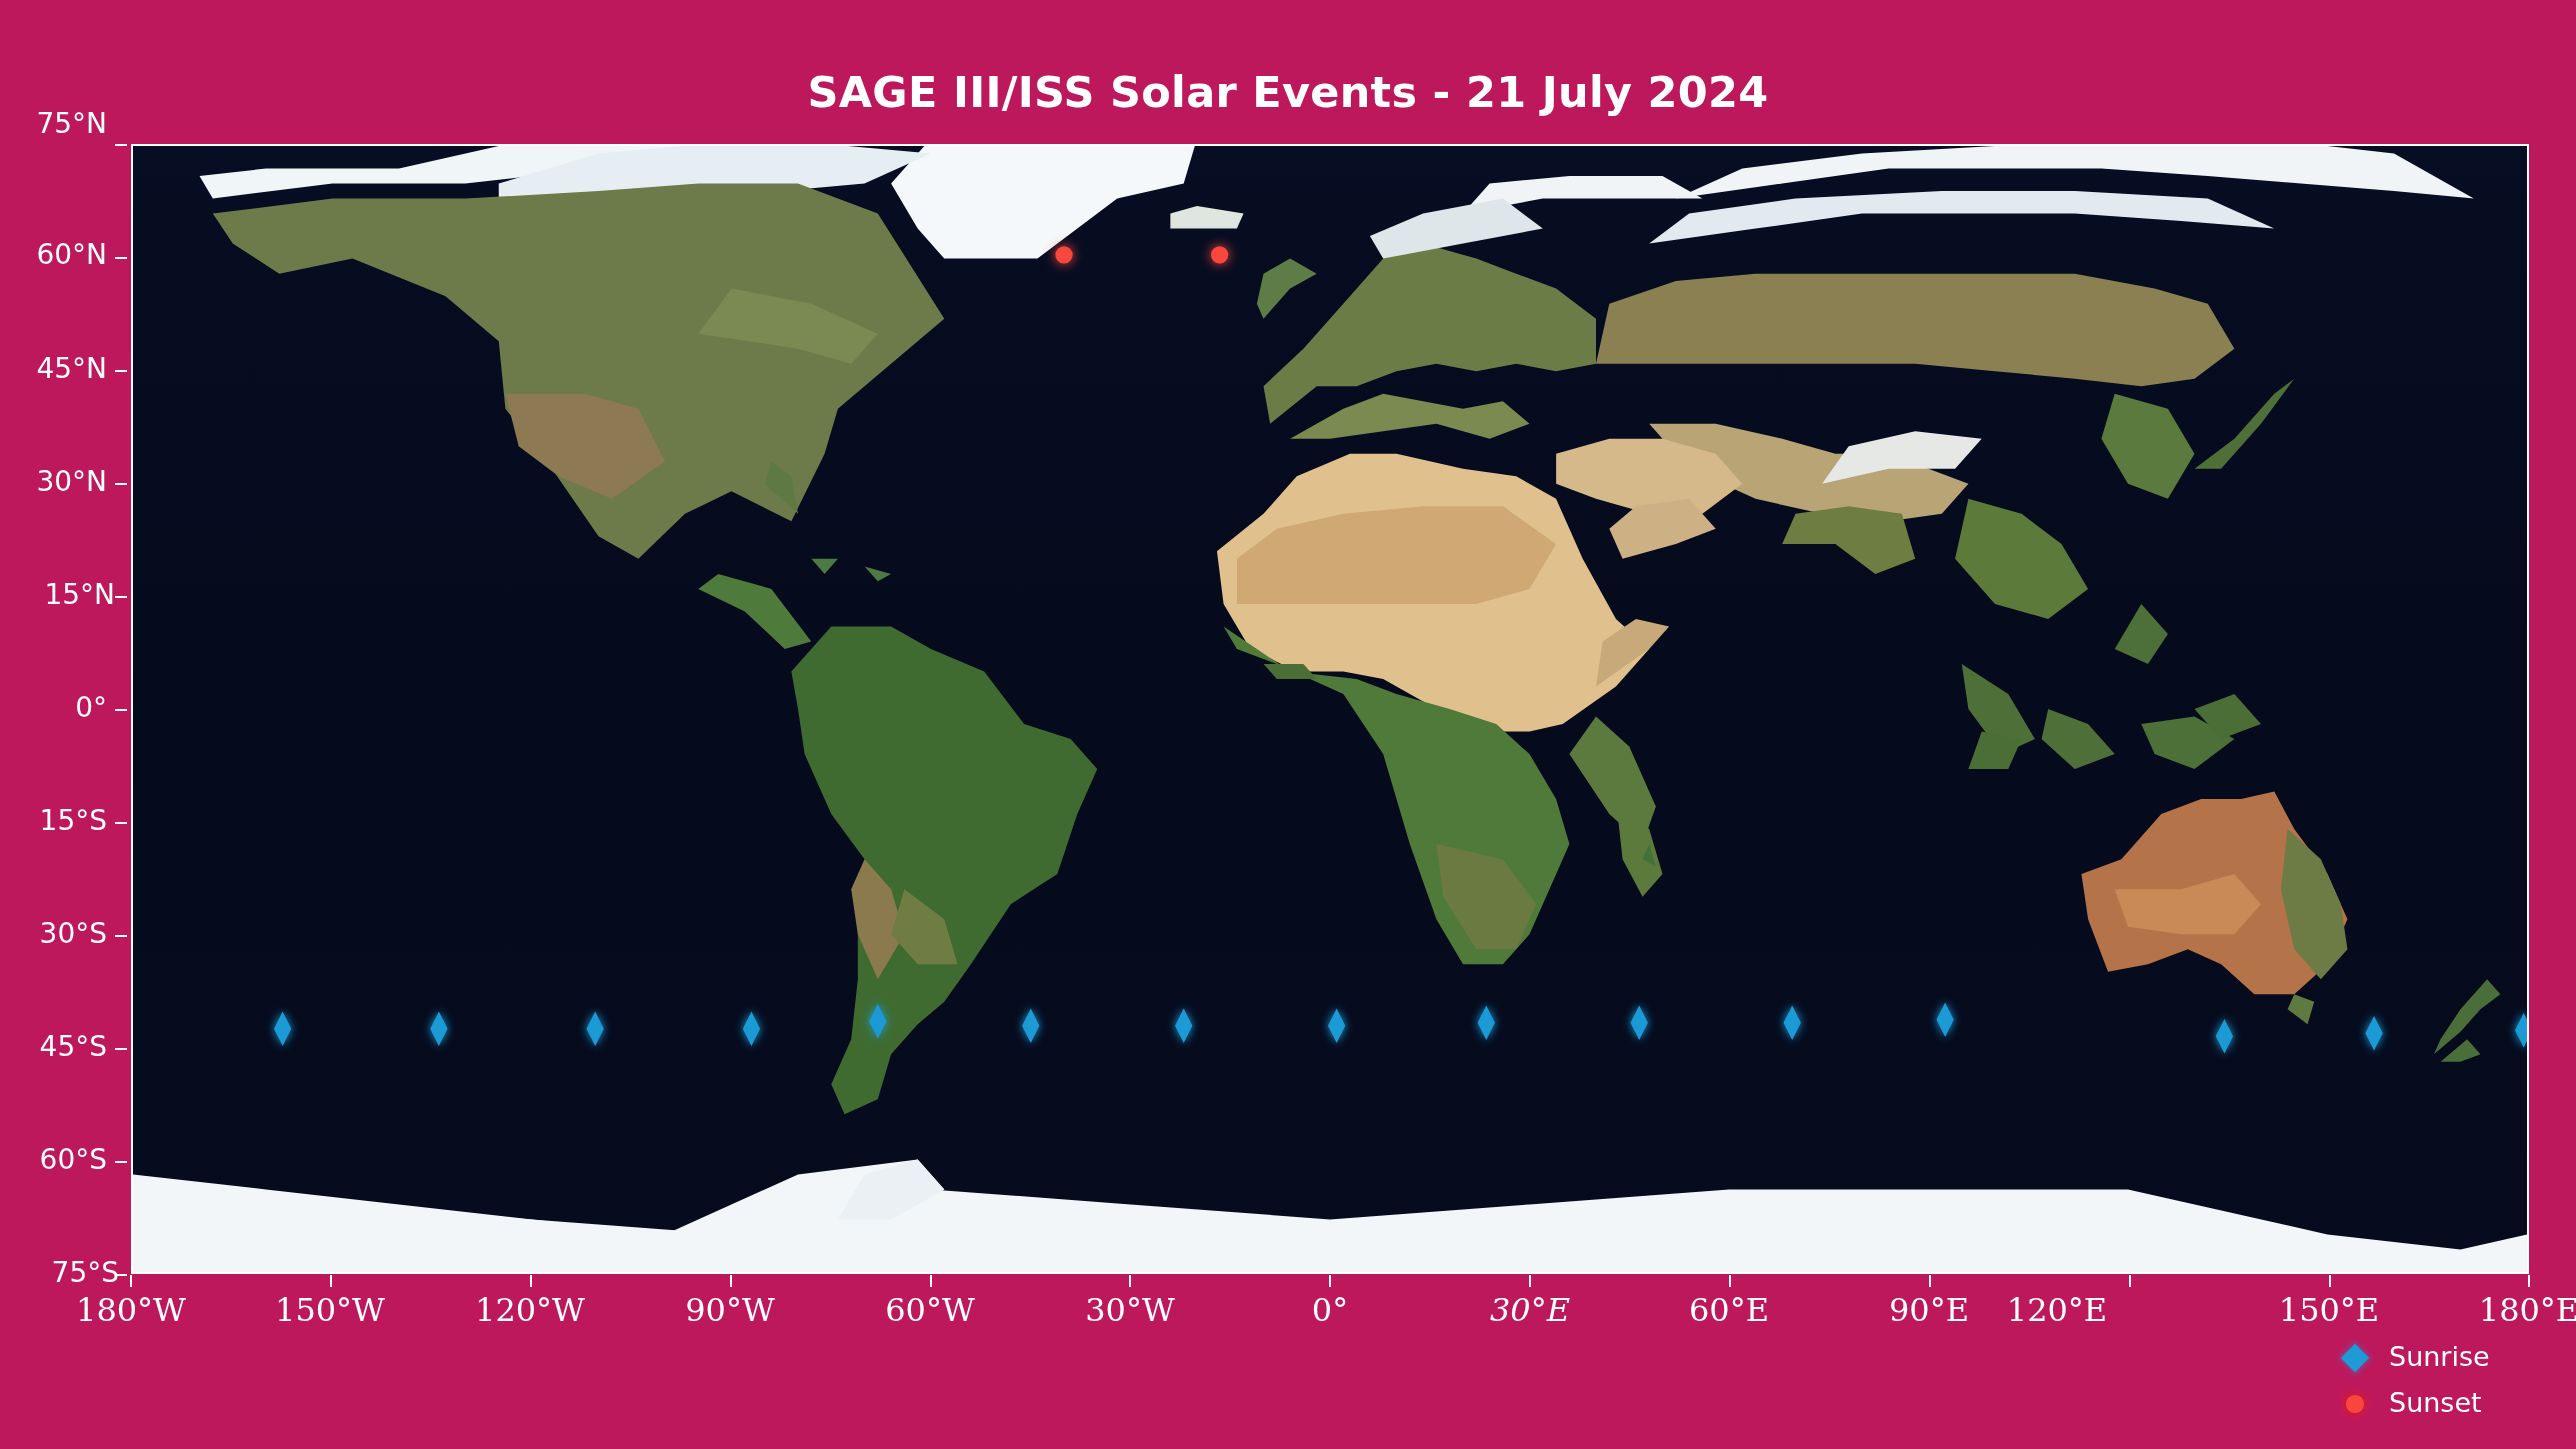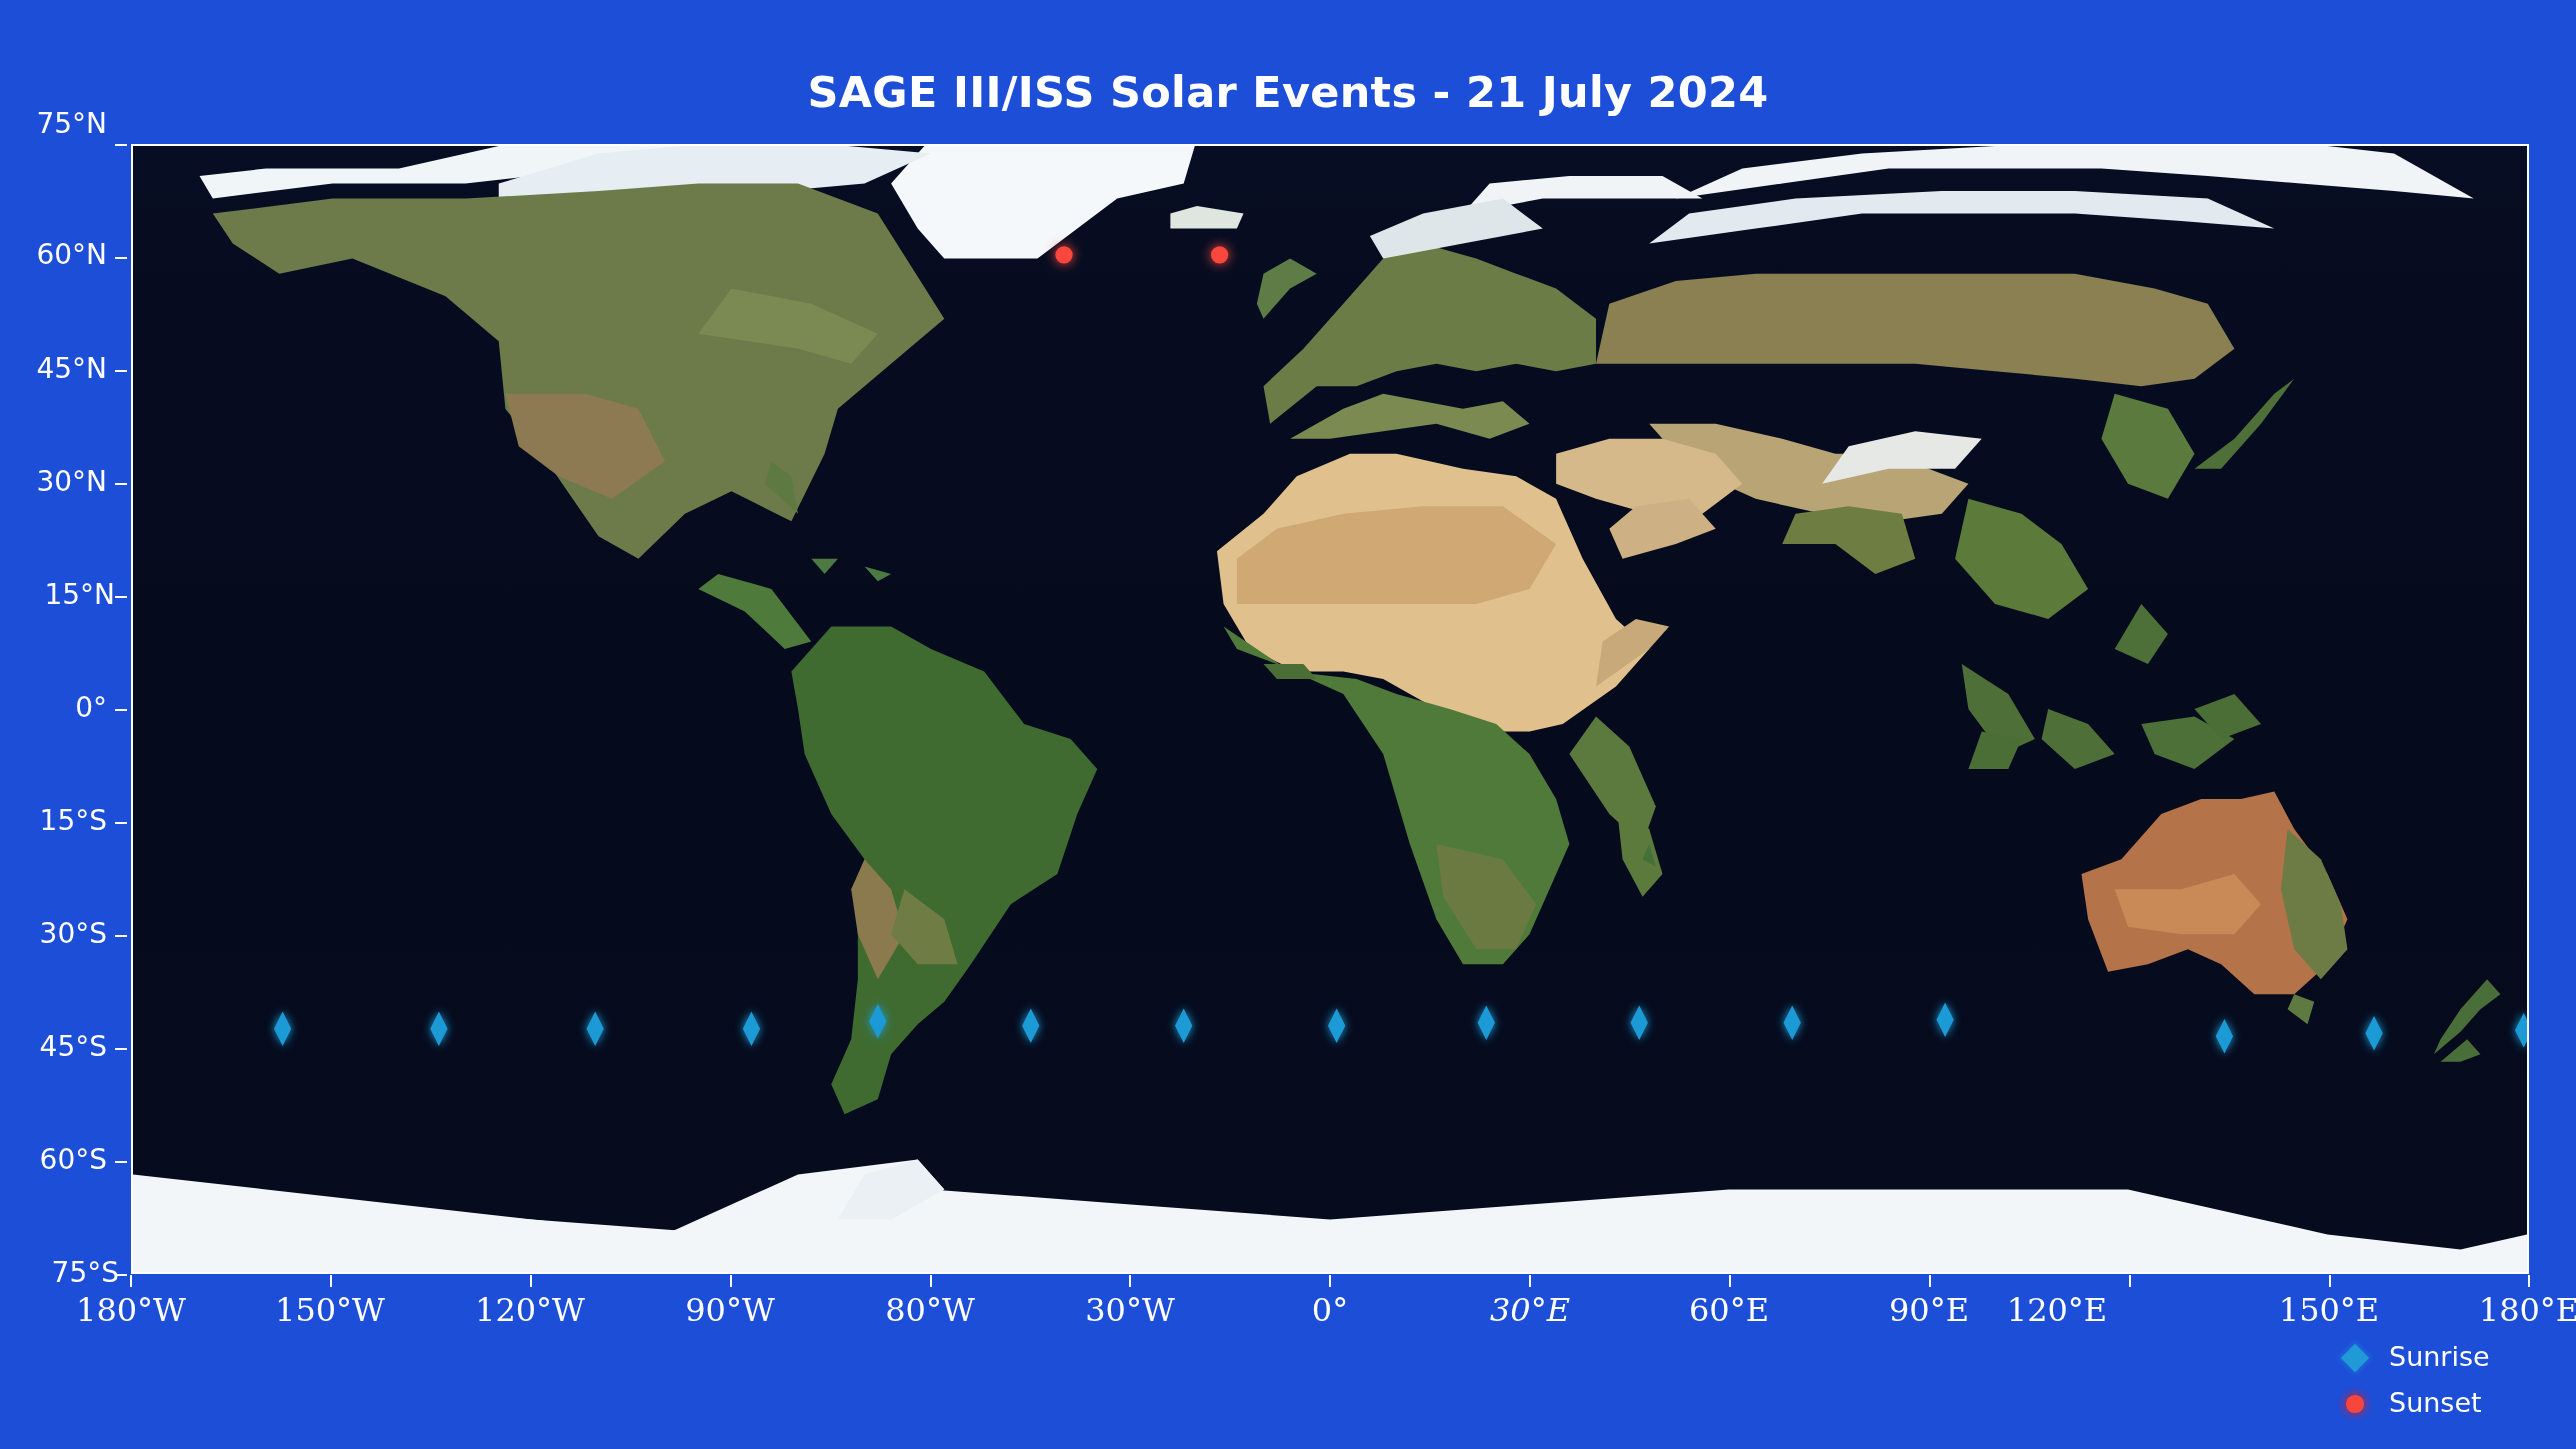--- a/index.html
+++ b/index.html
@@ -1,17 +1,17 @@
 <!DOCTYPE html>
 <html style="font-size:10.7px"><head>
 <meta charset="utf-8">
 <style>
   html,body{margin:0;padding:0;background:#000;}
   body{width:2576px;height:1449px;overflow:hidden;font-family:"DejaVu Sans","Liberation Sans",sans-serif;}
-  #root{position:relative;width:2576px;height:1449px;background:#1d4ed8;}
+  #root{position:relative;width:2576px;height:1449px;background:#be185d;}
 
   
   #title{
     position:absolute;left:0;top:67px;width:2576px;text-align:center;
     color:#ffffff;font-size:43px;font-weight:bold;
     font-family:"DejaVu Sans","Liberation Sans",sans-serif;
     letter-spacing:0.3px;white-space:nowrap;
   }
 
   
@@ -88,21 +88,21 @@
     </div>
   <div id="xticks">
       <div class="xtick" style="left: 44px; top: 1291px;">180°W</div>
       <div class="xtickmark" style="left: 130px;"></div>
       <div class="xtick" style="left: 243px; top: 1291px;">150°W</div>
       <div class="xtickmark" style="left: 330px;"></div>
       <div class="xtick" style="left: 443px; top: 1291px;">120°W</div>
       <div class="xtickmark" style="left: 530px;"></div>
       <div class="xtick" style="left: 643px; top: 1291px;">90°W</div>
       <div class="xtickmark" style="left: 730px;"></div>
-      <div class="xtick" style="left: 843px; top: 1291px;">80°W</div>
+      <div class="xtick" style="left: 843px; top: 1291px;">60°W</div>
       <div class="xtickmark" style="left: 930px;"></div>
       <div class="xtick" style="left: 1043px; top: 1291px;">30°W</div>
       <div class="xtickmark" style="left: 1129px;"></div>
       <div class="xtick" style="left: 1243px; top: 1291px;">0°</div>
       <div class="xtickmark" style="left: 1329px;"></div>
       <div class="xtick" style="left: 1443px; top: 1291px; font-style: italic;">30°E</div>
       <div class="xtickmark" style="left: 1529px;"></div>
       <div class="xtick" style="left: 1642px; top: 1291px;">60°E</div>
       <div class="xtickmark" style="left: 1729px;"></div>
       <div class="xtick" style="left: 1842px; top: 1291px;">90°E</div>

